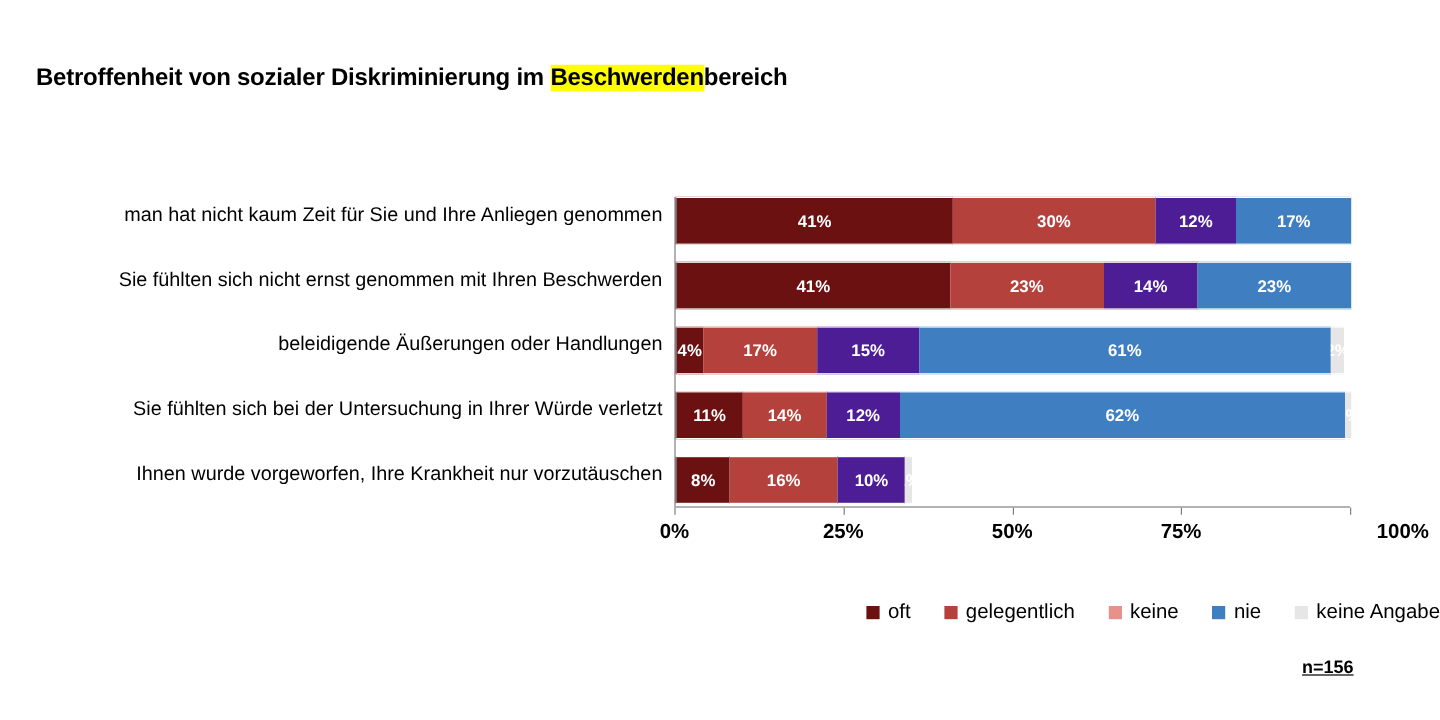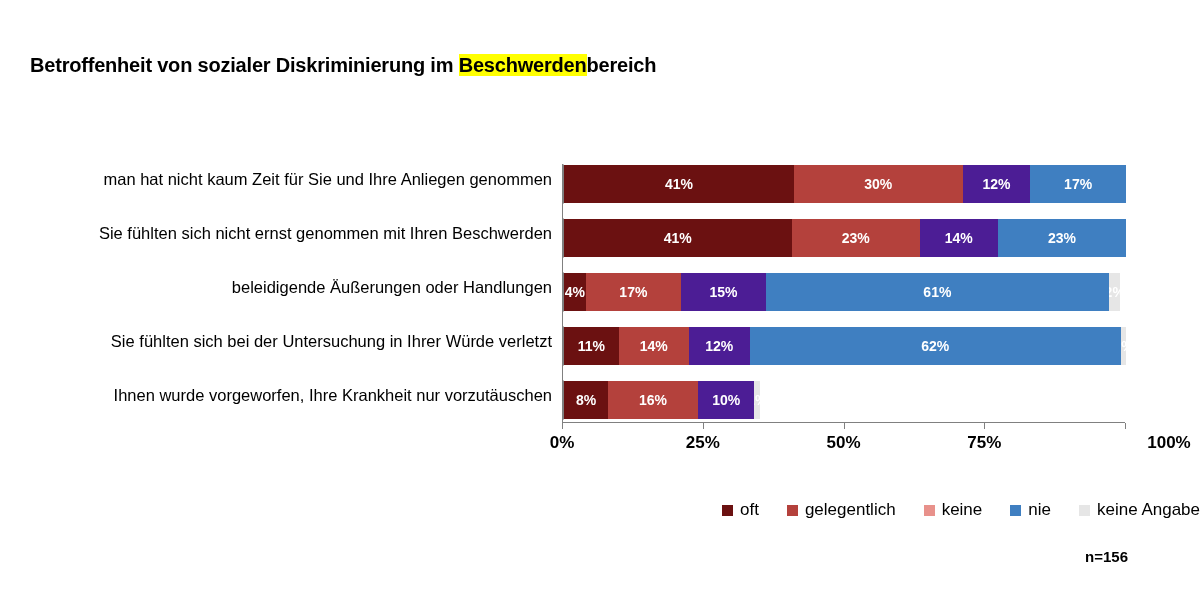--- a/index.html
+++ b/index.html
@@ -140,20 +140,21 @@
     width: 11px;
     height: 11px;
     display: inline-block;
   }
   .nnote {
     position: absolute;
     right: 72px;
     top: 548px;
     font-size: 15px;
     font-weight: bold;
+    text-decoration: underline;
   }
 </style>
 </head>
 <body>
 
 <div id="page">
 
   <div class="title">
     <span>Betroffenheit von sozialer Diskriminierung im </span><span class="hl">Beschwerden</span><span>bereich</span>
   </div>

